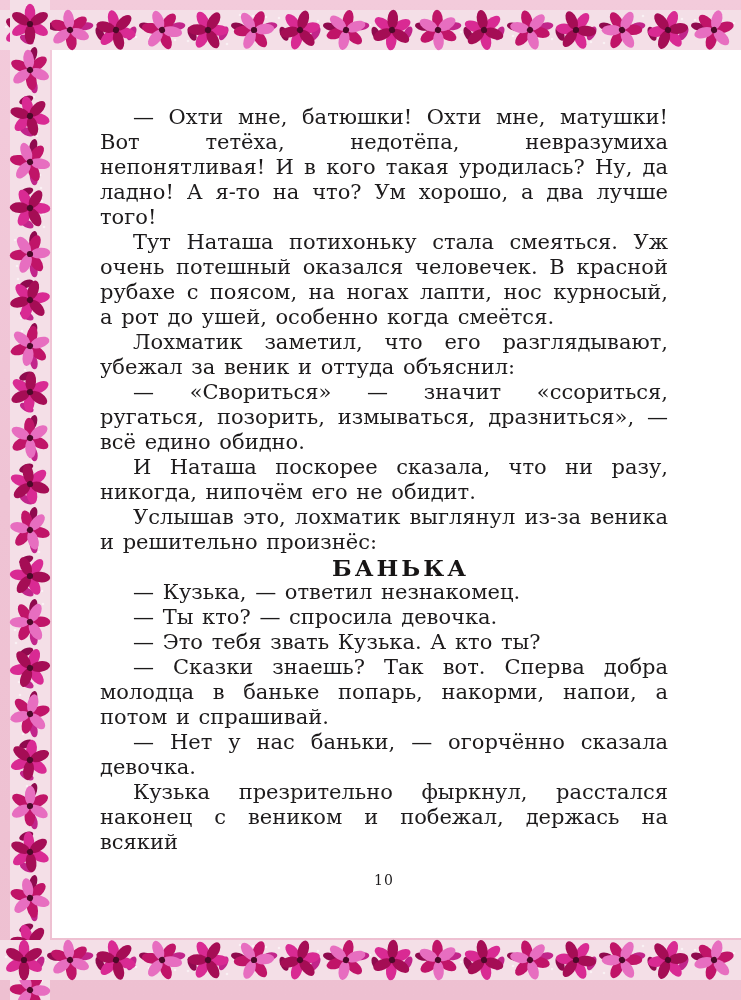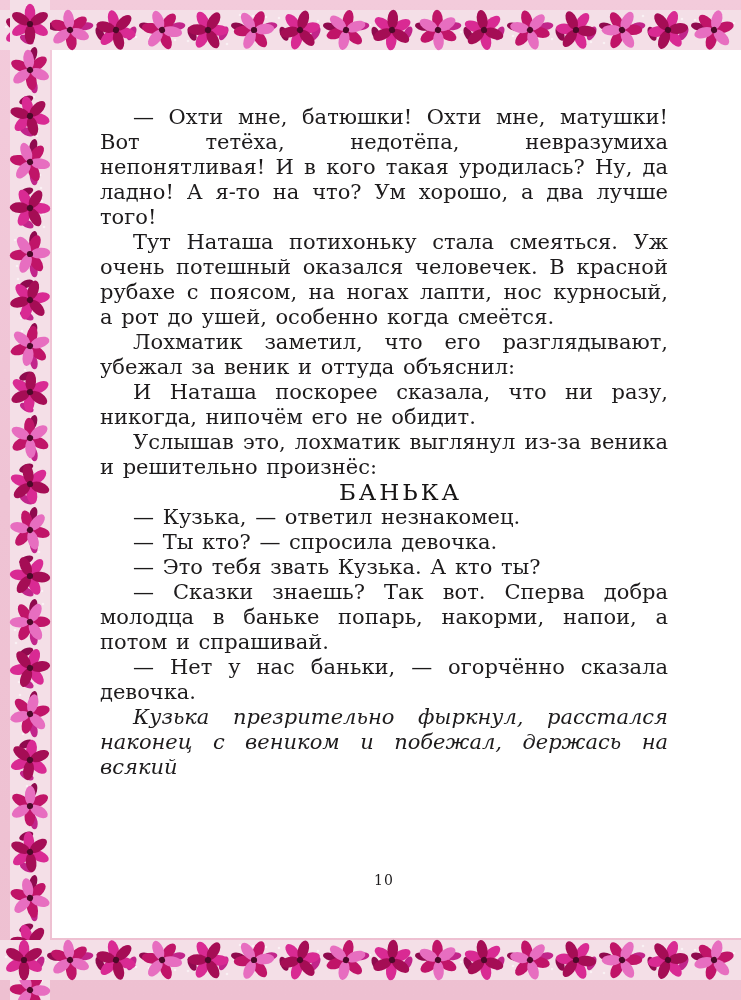--- a/index.html
+++ b/index.html
@@ -24,28 +24,28 @@
     position:absolute;
     left:100px;top:105px;
     width:568px;
     font-size:21px;line-height:25px;
     color:#1d1b1c;
     text-align:justify;
     text-justify:inter-word;
     word-spacing:2px;
   }
   .text-block p{margin:0;text-indent:33px;}
-  .text-block p.cont{text-align-last:justify;font-style:italic;}
+  .text-block p.cont{text-align-last:justify;}
   .chapter-heading{
     margin:27px 0 20px 0;
     text-indent:0;
     text-align:center;
     text-align-last:center;
     font-size:23px;
-    font-weight:normal;
+    font-weight:bold;
     letter-spacing:3px;
     color:#171515;
   }
   .page-number{
     position:absolute;
     left:100px;top:872px;
     width:568px;
     text-align:center;
     font-size:14px;
     letter-spacing:1px;
@@ -387,20 +387,21 @@
       <use xlink:href="#flwB" href="#flwB" transform="translate(622,22) rotate(329)"></use>
       <use xlink:href="#sprig" href="#sprig" transform="translate(691,22) rotate(-24)"></use>
       <use xlink:href="#flwA" href="#flwA" transform="translate(668,22) rotate(22)"></use>
       <use xlink:href="#flwB" href="#flwB" transform="translate(714,22) rotate(75)"></use>
     </svg>
 
   <div class="text-block">
     <p>— Охти мне, батюшки! Охти мне, матушки! Вот тетёха, недотёпа, невразумиха непонятливая! И в кого такая уродилась? Ну, да ладно! А я-то на что? Ум хорошо, а два лучше того!</p>
     <p>Тут Наташа потихоньку стала смеяться. Уж очень потешный оказался человечек. В красной рубахе с поясом, на ногах лапти, нос курносый, а рот до ушей, особенно когда смеётся.</p>
     <p>Лохматик заметил, что его разглядывают, убежал за веник и оттуда объяснил:</p>
+    <p>— «Свориться» — значит «ссориться, ругаться, позорить, измываться, дразниться», — всё едино обидно.</p>
     <p>И Наташа поскорее сказала, что ни разу, никогда, нипочём его не обидит.</p>
     <p>Услышав это, лохматик выглянул из-за веника и решительно произнёс:</p>
 
     <p class="chapter-heading">БАНЬКА</p>
 
     <p>— Кузька, — ответил незнакомец.</p>
     <p>— Ты кто? — спросила девочка.</p>
     <p>— Это тебя звать Кузька. А кто ты?</p>
     <p>— Сказки знаешь? Так вот. Сперва добра молодца в баньке попарь, накорми, напои, а потом и спрашивай.</p>
     <p>— Нет у нас баньки, — огорчённо сказала девочка.</p>

